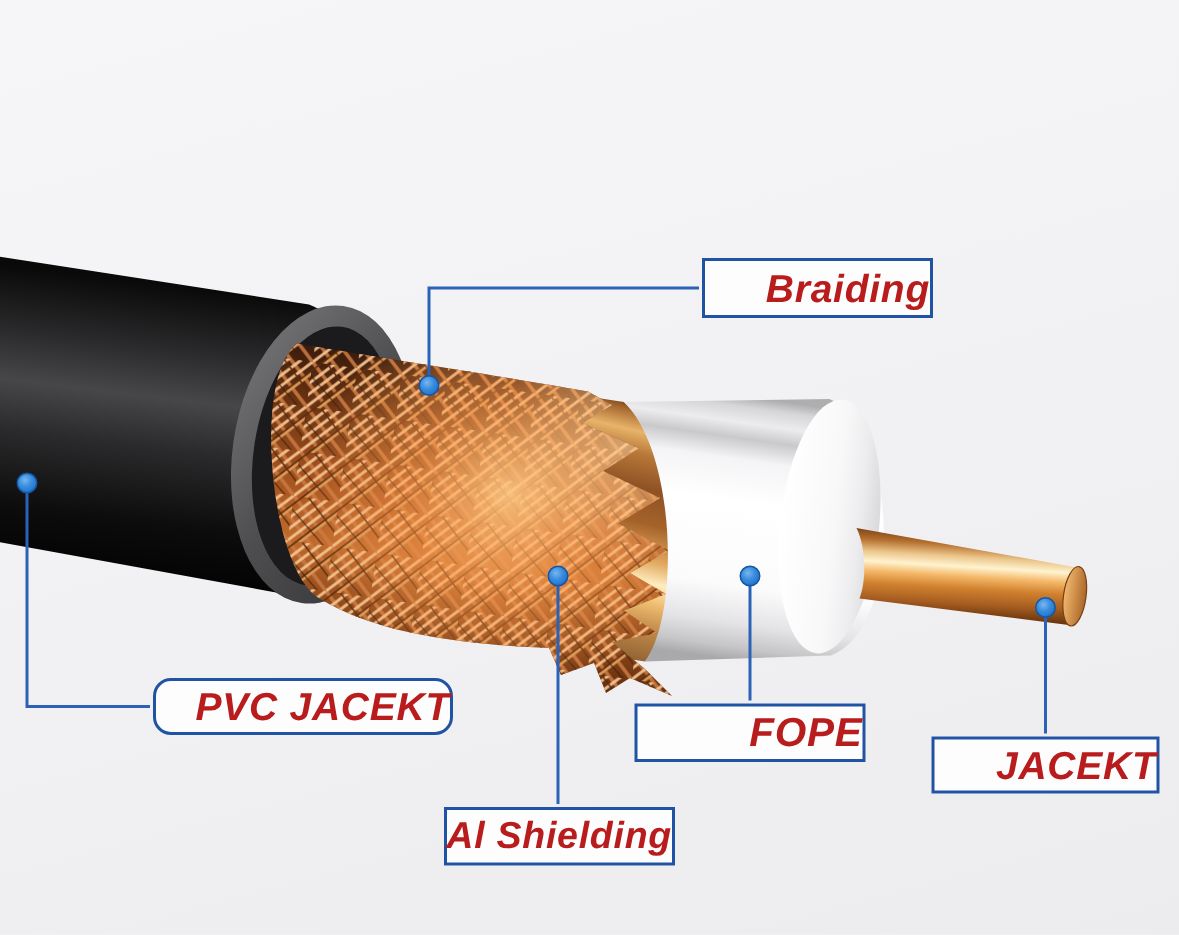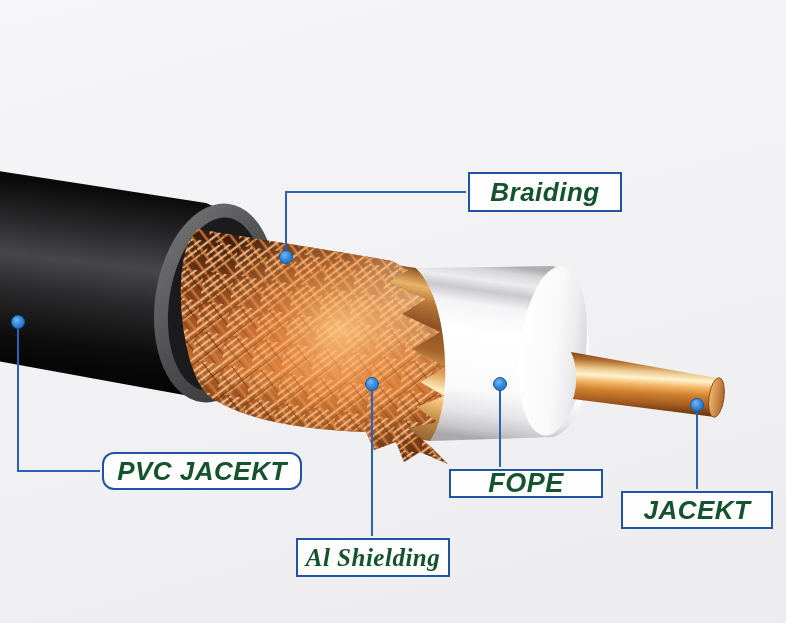--- a/index.html
+++ b/index.html
@@ -10,28 +10,28 @@
     overflow:hidden;
   }
   #stage{
     position:relative;width:786px;height:623px;
     background:linear-gradient(165deg,#f6f6f8 0%,#f1f1f3 55%,#ececee 100%);
   }
   #cable-svg{position:absolute;left:0;top:0;}
   .callout{
     position:absolute;box-sizing:border-box;
     border:2px solid #2053a4;background:#fdfdfe;
-    display:flex;align-items:center;justify-content:center;
-    font-style:italic;font-weight:700;color:#14532d;
+    display:flex;align-items:center;justify-content:flex-end;
+    font-style:italic;font-weight:700;color:#b91c1c;
     letter-spacing:.5px;white-space:nowrap;
   }
   #co-braiding{left:468px;top:172px;width:154px;height:40px;font-size:26px;}
   #co-pvc    {left:102px;top:452px;width:200px;height:38px;font-size:26px;border-radius:12px;}
-  #co-al     {left:296px;top:538px;width:154px;height:39px;font-size:25px;font-family:Liberation Serif, serif;}
-  #co-fope   {left:423px;top:469px;width:154px;height:29px;font-size:27px;margin-left:26px;}
+  #co-al     {left:296px;top:538px;width:154px;height:39px;font-size:25px;}
+  #co-fope   {left:423px;top:469px;width:154px;height:39px;font-size:27px;}
   #co-copper {left:621px;top:491px;width:152px;height:38px;font-size:26px;}
 </style>
 </head>
 <body>
 
 <div id="stage">
 
   <svg id="cable-svg" width="786" height="623" viewBox="0 0 786 623" xmlns="http://www.w3.org/2000/svg">
     <defs>
       <linearGradient id="jacketGrad" x1="0" y1="0" x2="0" y2="1" gradientTransform="rotate(8 .5 .5)">

